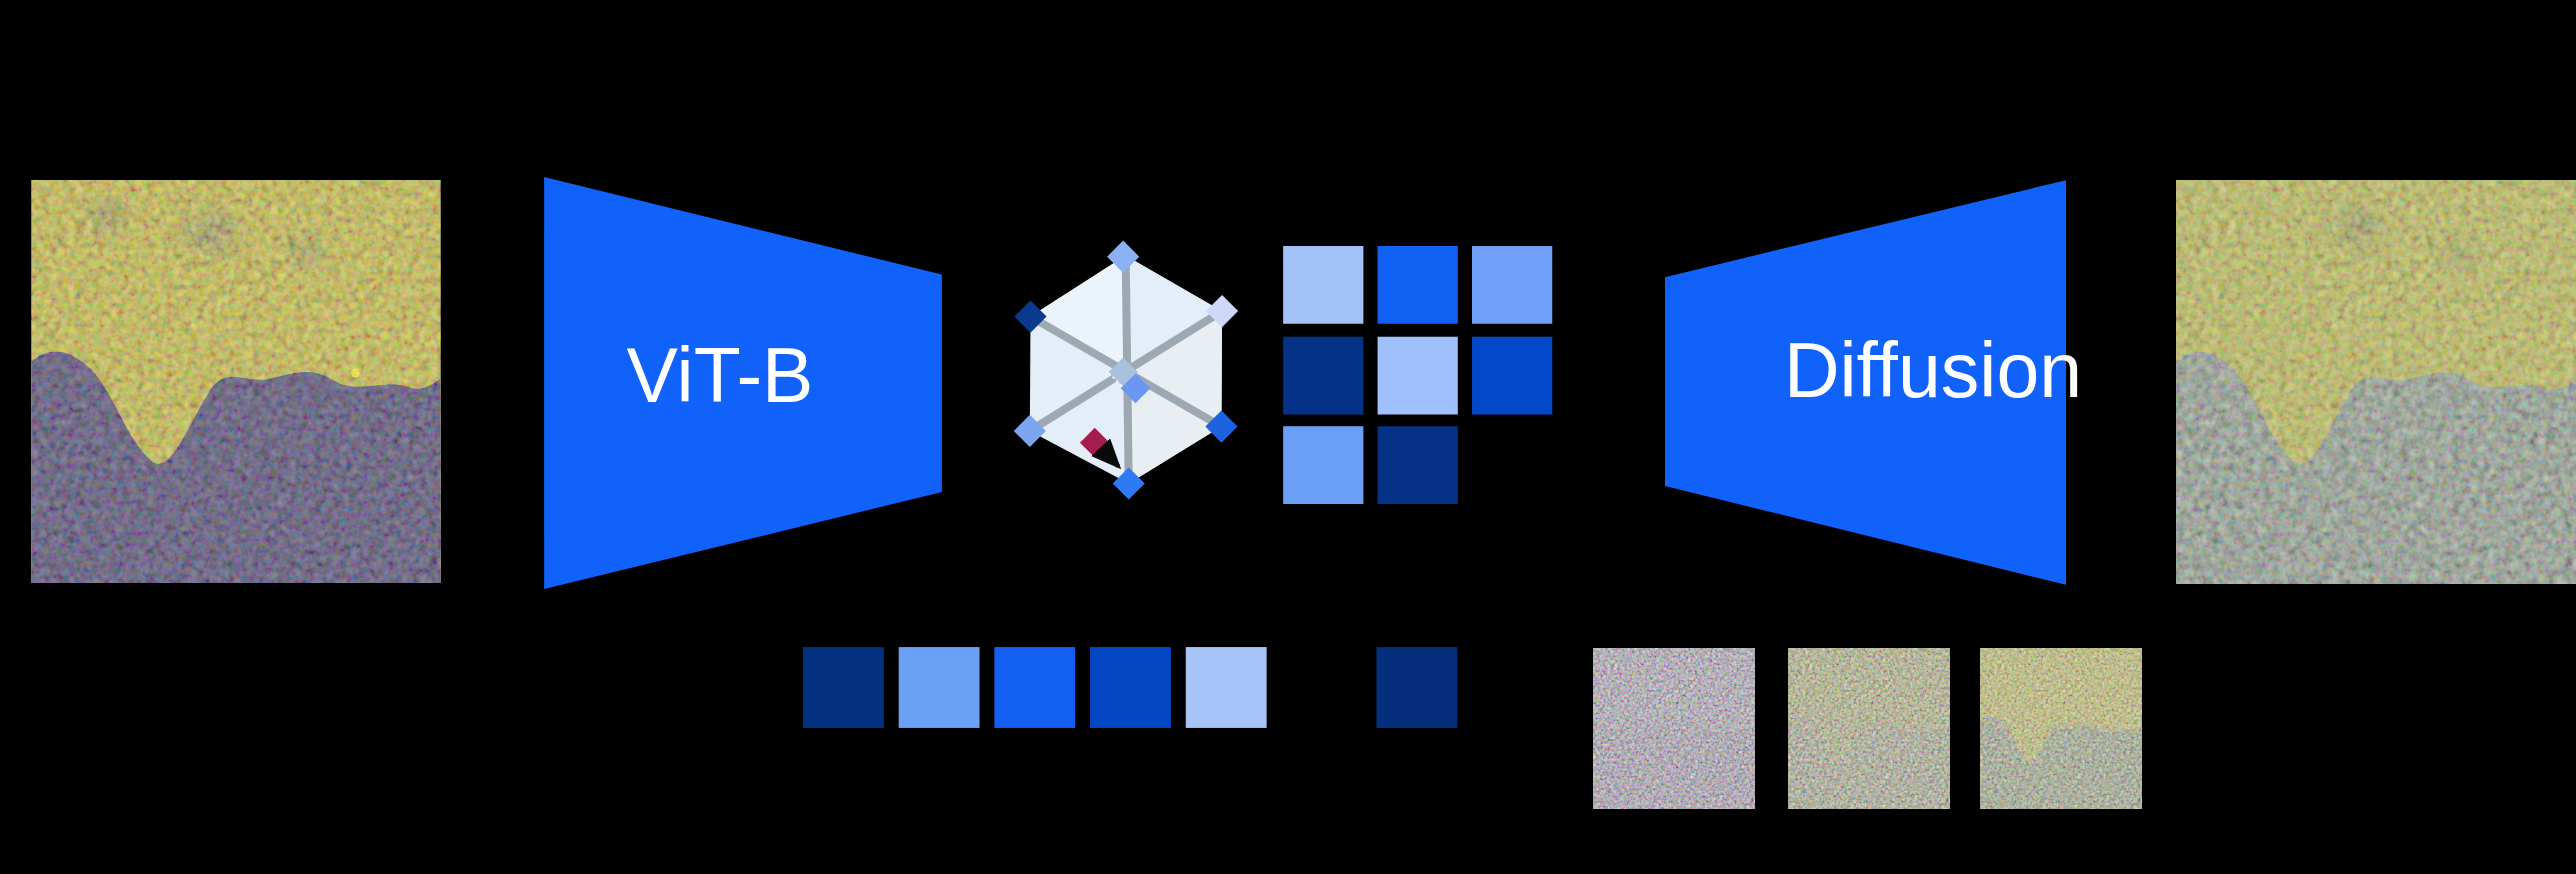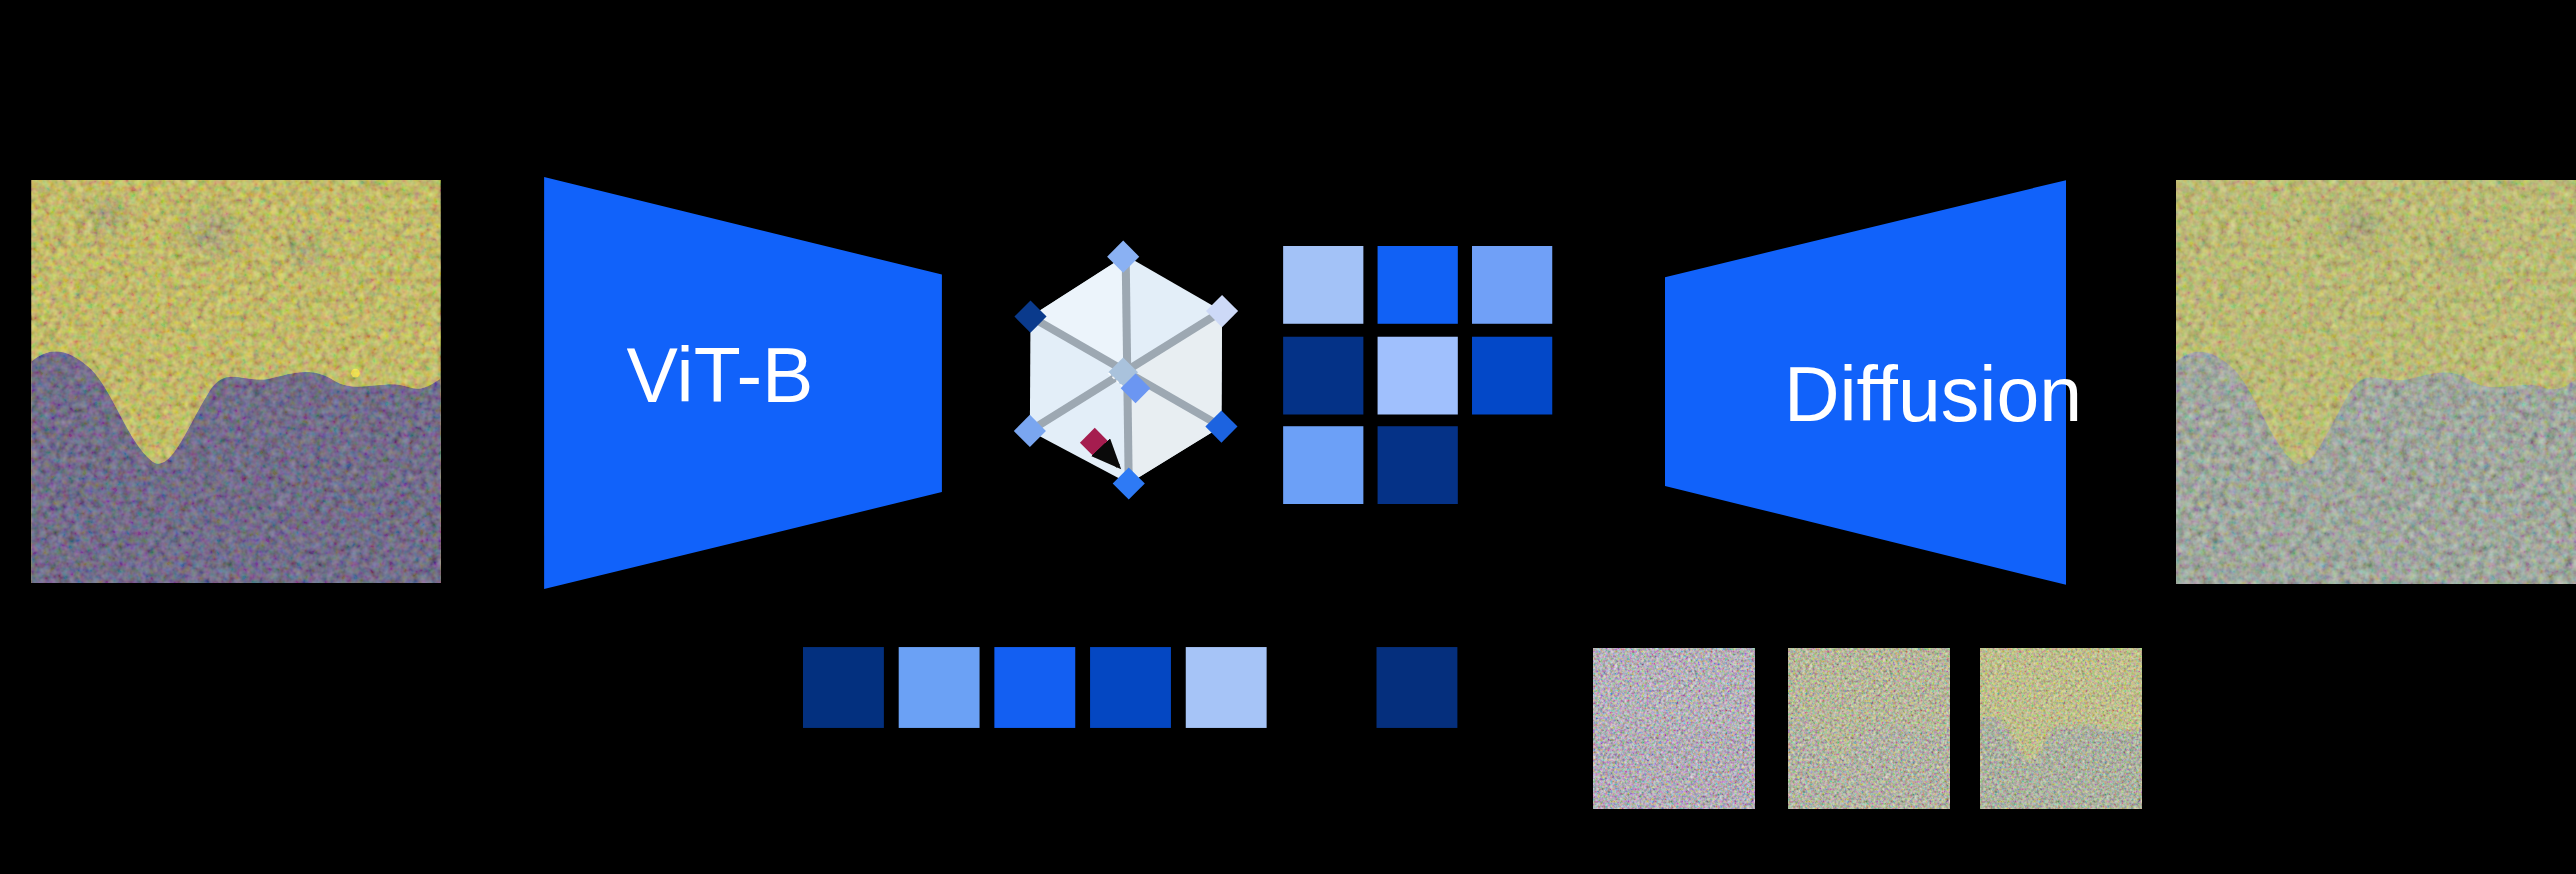--- a/index.html
+++ b/index.html
@@ -93,21 +93,21 @@
     <rect x="0" y="147" width="130" height="126" fill="#043287"></rect>
     <rect x="153" y="147" width="130" height="126" fill="#a0c0fd"></rect>
     <rect x="306" y="147" width="130" height="126" fill="#0348c8"></rect>
     <rect x="0" y="292" width="130" height="126" fill="#6ca0f7"></rect>
     <rect x="153" y="292" width="130" height="126" fill="#053287"></rect>
   </svg>
 
   <svg class="abs" style="left:1665px;top:180px;" width="401" height="405" viewBox="0 0 649 655">
     <polygon points="0,157 649,0 649,655 0,495" fill="#1162fa"></polygon>
   </svg>
-  <div id="decoder-label" class="abs label-box" style="left:1665px;top:188px;width:485px;height:405px;">
+  <div id="decoder-label" class="abs label-box" style="left:1665px;top:164px;width:485px;height:405px;">
     <div>Diffusion</div>
   </div>
 
   <svg class="abs" style="left:2176px;top:180px;" width="400" height="404" viewBox="0 0 663 653" preserveAspectRatio="none">
     <rect x="0" y="0" width="663" height="653" fill="#a8a64f"></rect>
     <g filter="url(#f-blur-soft)" opacity="0.45">
       <ellipse cx="300" cy="75" rx="40" ry="28" fill="#5c6258"></ellipse>
       <ellipse cx="470" cy="120" rx="26" ry="20" fill="#5c6258"></ellipse>
     </g>
     <use href="#wavy-boundary" fill="#7b8579"></use>

